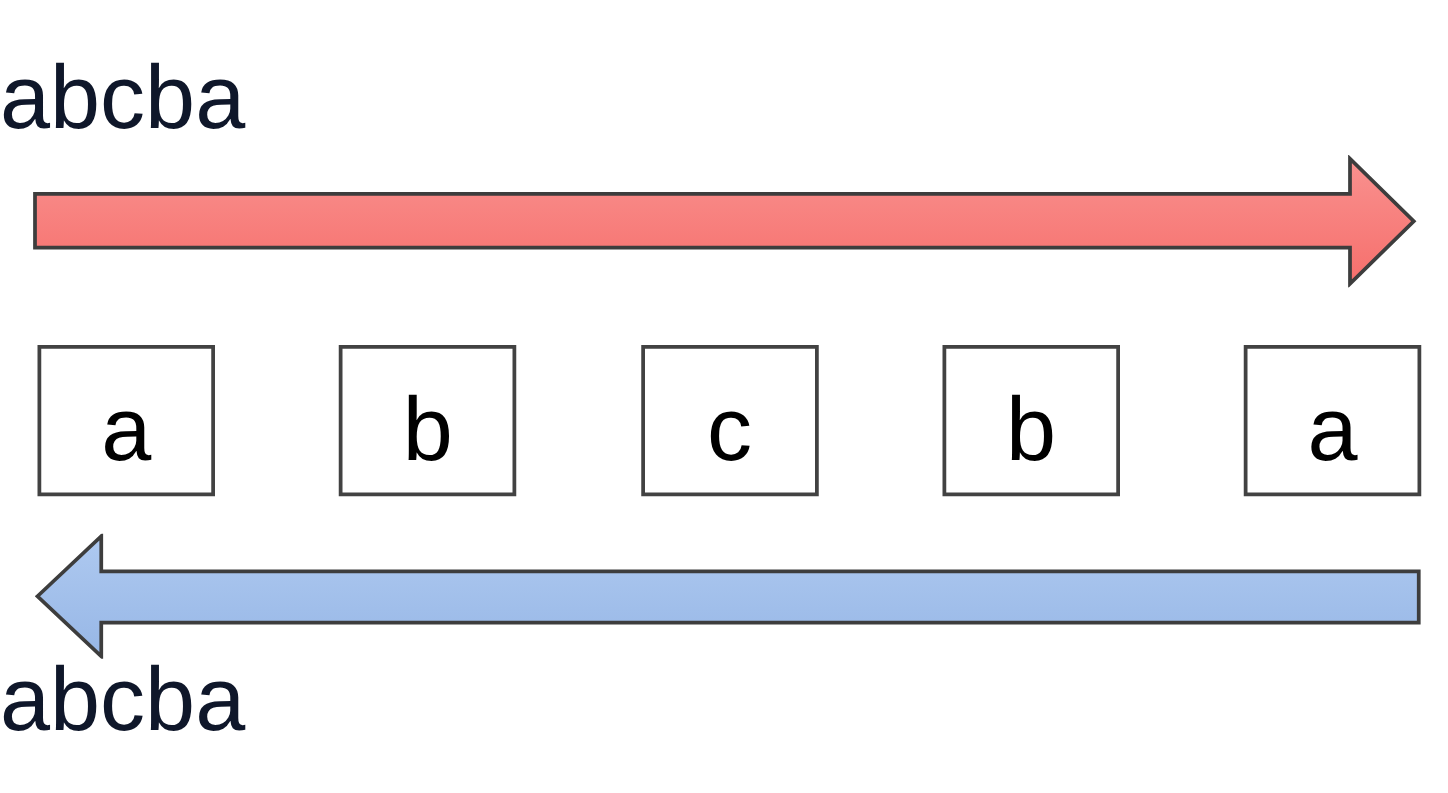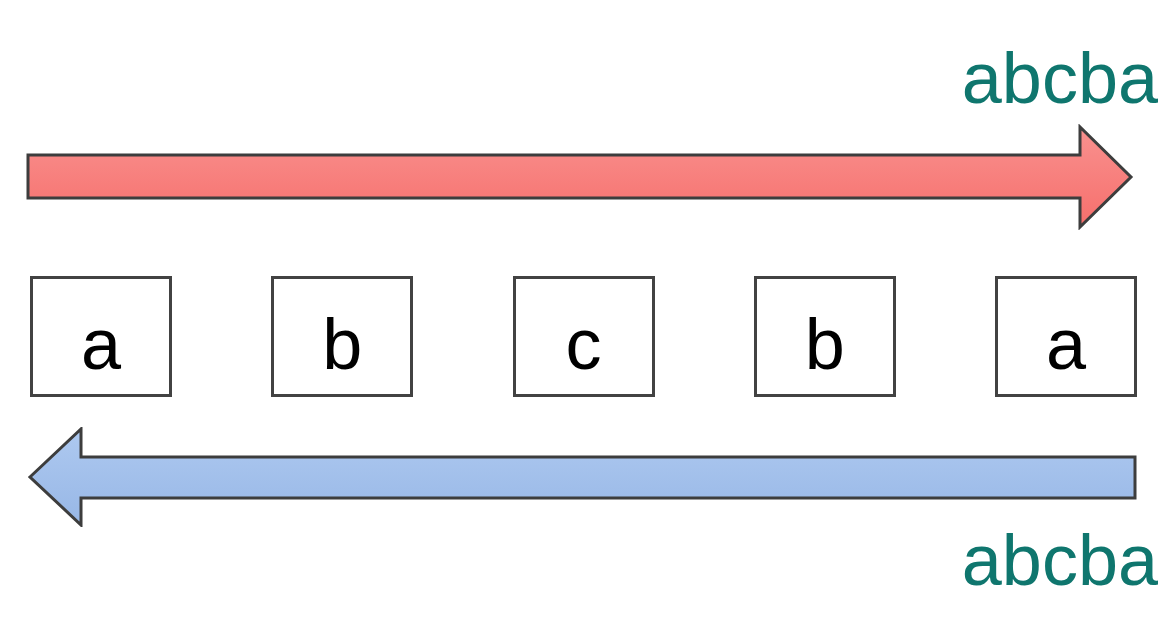--- a/index.html
+++ b/index.html
@@ -12,24 +12,24 @@
     width: 1158px;
     height: 634px;
     background: #ffffff;
     font-family: "Liberation Sans", sans-serif;
     overflow: hidden;
   }
   .seq-label {
     position: absolute;
     left: 0;
     width: 100%;
-    text-align: right;
+    text-align: left;
     font-size: 72px;
     line-height: 1;
-    color: #0f766e;
+    color: #0f172a;
     letter-spacing: 0px;
   }
   .seq-label.top { top: 42px; }
   .seq-label.bottom { top: 524px; }
   .arrow-svg {
     position: absolute;
     display: block;
   }
   .arrow-svg.forward { left: 26px; top: 124px; }
   .arrow-svg.reverse { left: 28px; top: 427px; }

